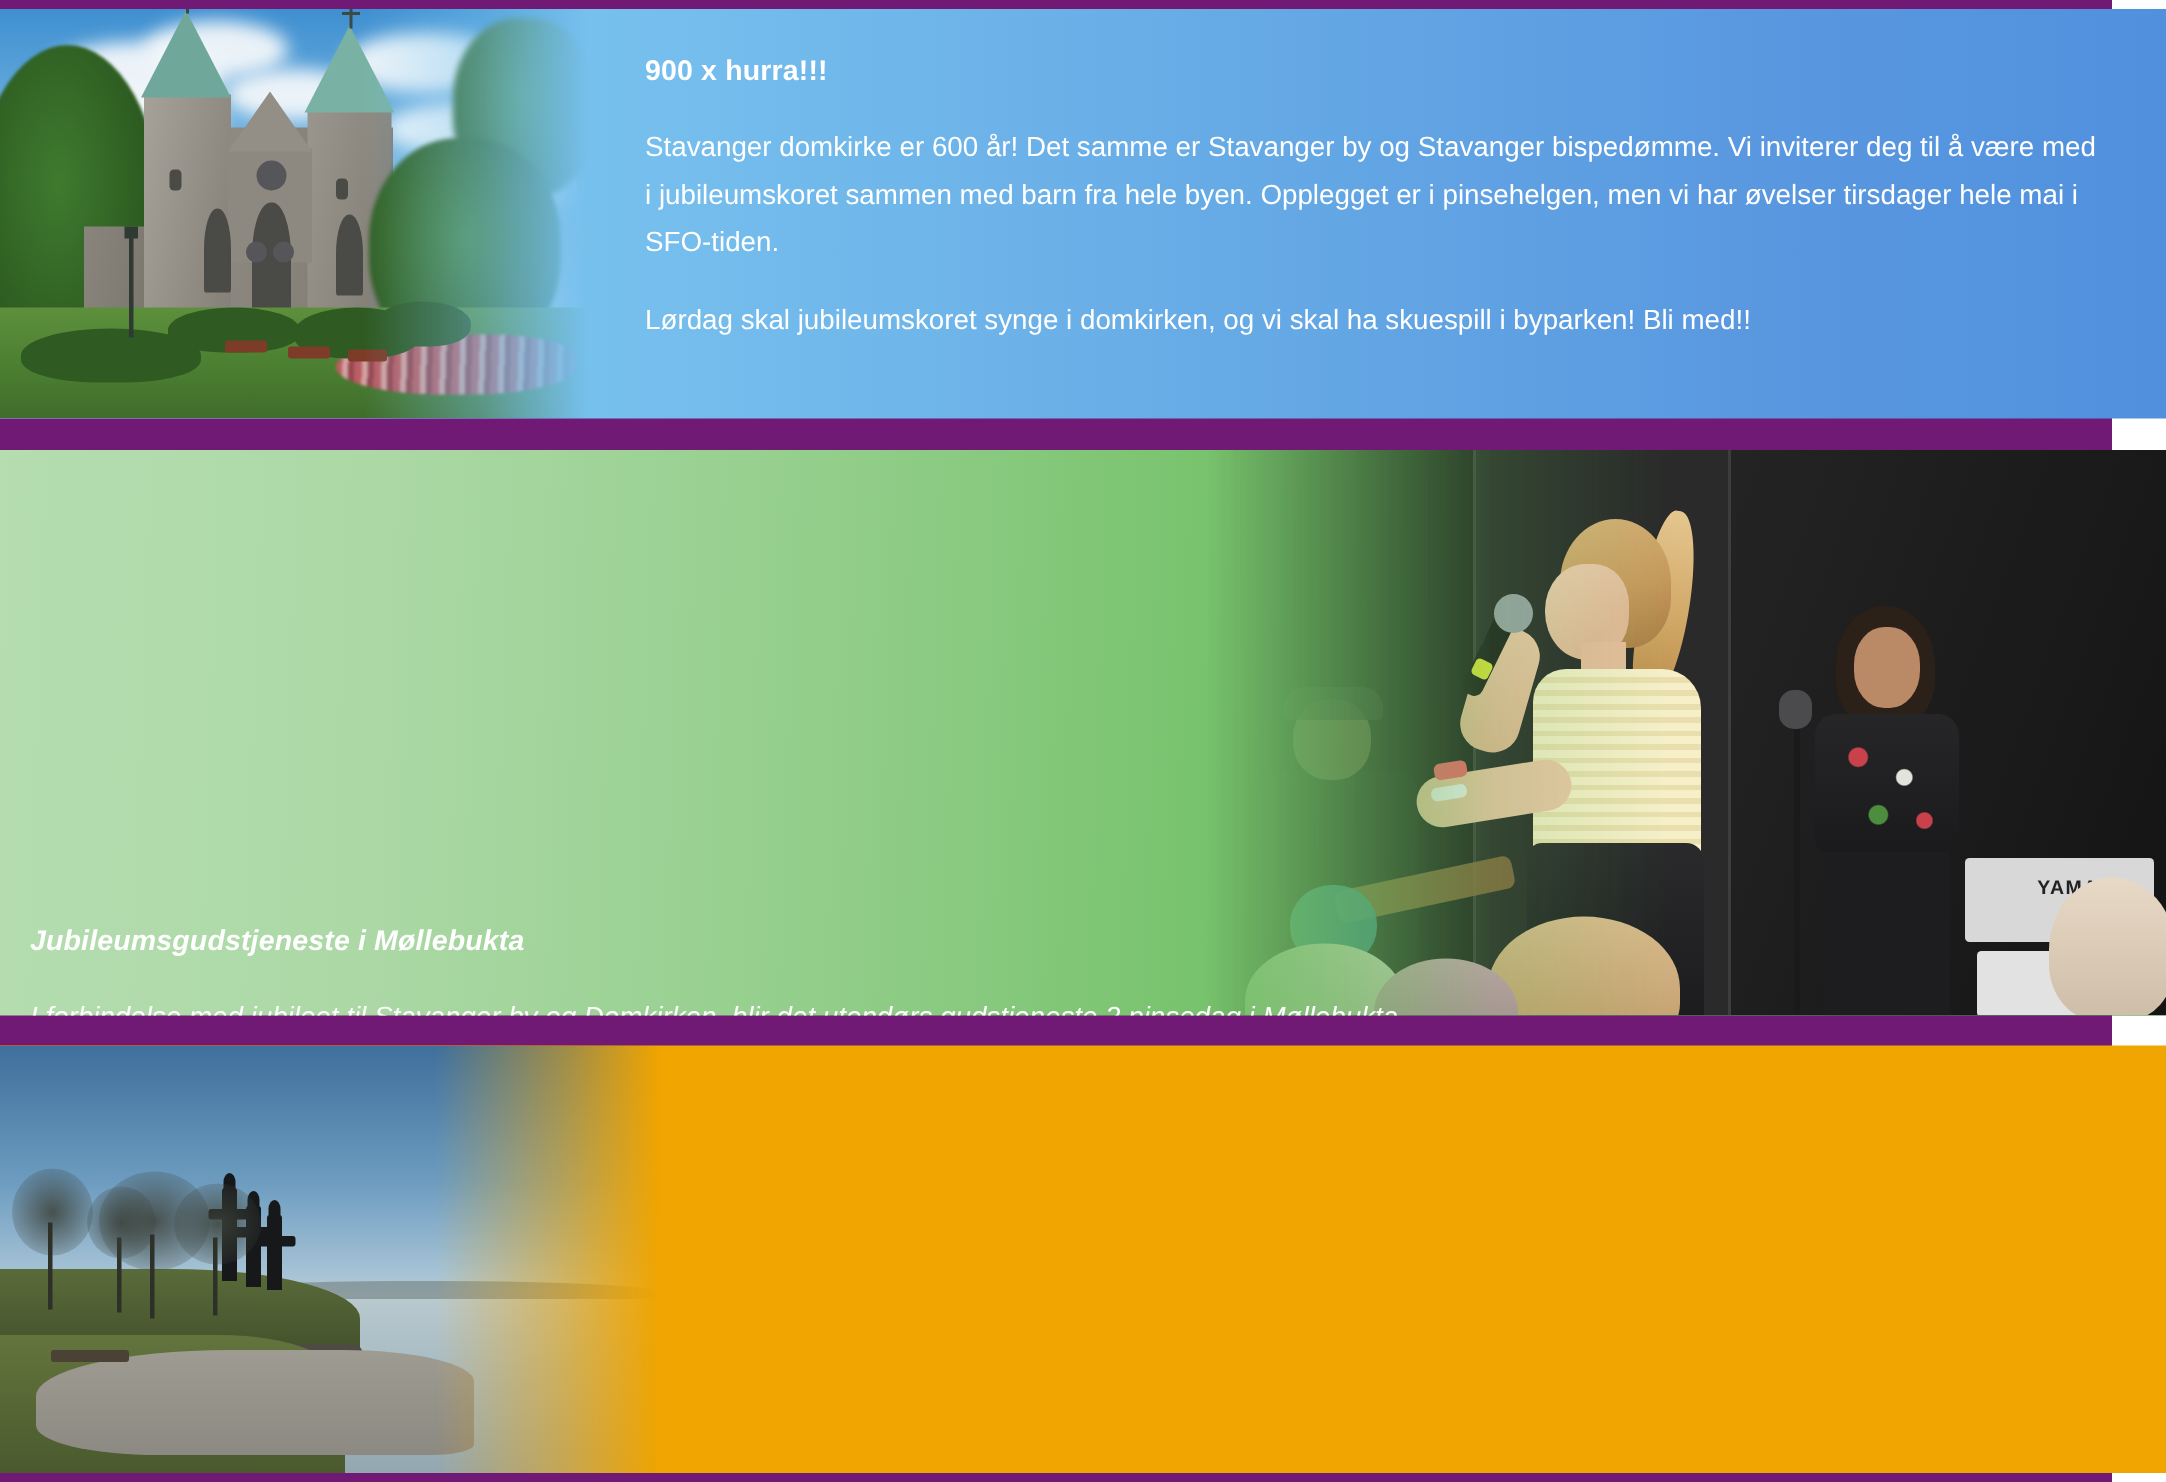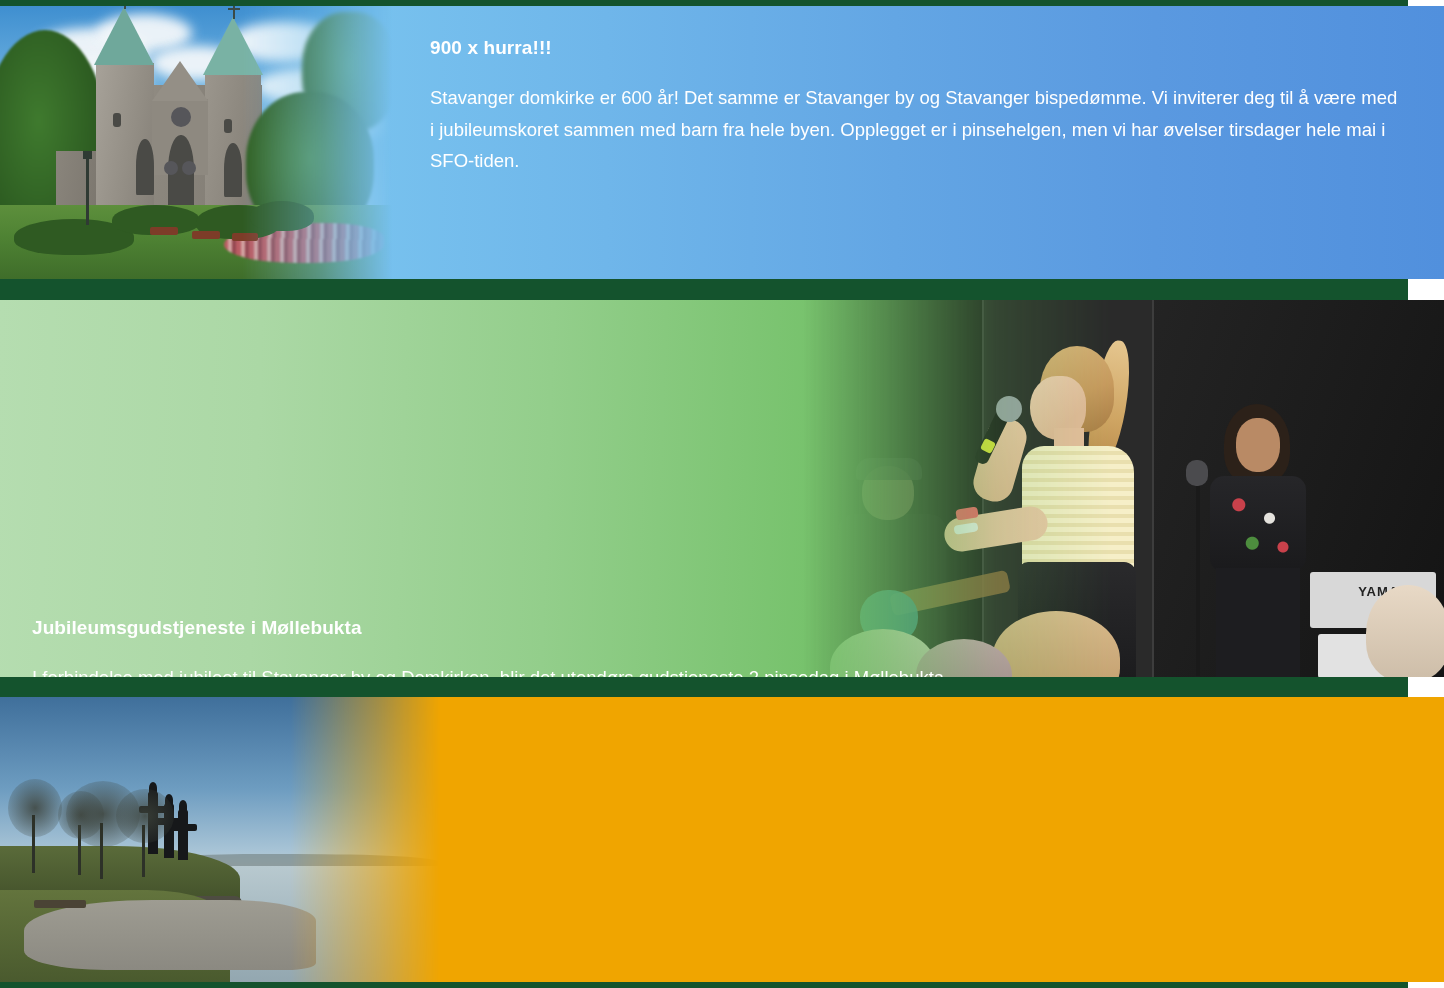--- a/index.html
+++ b/index.html
@@ -8,21 +8,21 @@
     width: 1444px;
     height: 988px;
     background: #ffffff;
     font-family: "Liberation Sans", sans-serif;
     overflow: hidden;
   }
   .poster {
     position: relative;
     width: 1408px;
     height: 988px;
-    background: #14532d;
+    background: #701a75;
   }
 
   
   .panel {
     position: absolute;
     left: 0;
     width: 1444px;
     overflow: hidden;
   }
 
@@ -257,21 +257,21 @@
     margin-bottom: 2px;
   }
   .body {
     font-size: 18.5px;
     line-height: 1.72;
     font-weight: 400;
   }
   .spacer { height: 20px; }
 
   #blue-text  { left: 430px; top: 30px;  width: 975px; }
-  #green-text { left: 32px;  top: 316px; width: 975px; }
+  #green-text { left: 20px;  top: 316px; width: 975px; font-style: italic; }
 </style>
 </head>
 <body>
 
 <div class="poster">
 
   <div class="panel" id="section-blue">
 
     <div class="photo-cathedral">
       <div class="cath-sky"></div>
@@ -318,20 +318,21 @@
       <div class="cath-bench" style="left:192px; bottom:40px; width:28px;"></div>
       <div class="cath-bench" style="left:232px; bottom:38px; width:26px;"></div>
       <div class="cath-lamp"></div>
     </div>
 
     <div class="txt" id="blue-text">
       <div class="heading">900 x hurra!!!</div>
       <div class="spacer"></div>
       <div class="body">Stavanger domkirke er 600 år! Det samme er Stavanger by og Stavanger bispedømme. Vi inviterer deg til å være med i jubileumskoret sammen med barn fra hele byen. Opplegget er i pinsehelgen, men vi har øvelser tirsdager hele mai i SFO-tiden.</div>
       <div class="spacer"></div>
+      <div class="body">Lørdag skal jubileumskoret synge i domkirken, og vi skal ha skuespill i byparken! Bli med!!</div>
     </div>
   </div>
 
   <div class="panel" id="section-green">
 
     <div class="photo-concert">
       <div class="cc-bg"></div>
       <div class="cc-panel" style="left:0;   top:0;   width:180px; height:377px; background:#1e1e1e;"></div>
       <div class="cc-panel" style="left:180px;top:0;  width:170px; height:377px; background:#2a2a2a;"></div>
       <div class="cc-seam" style="left:178px; top:0; height:377px;"></div>

